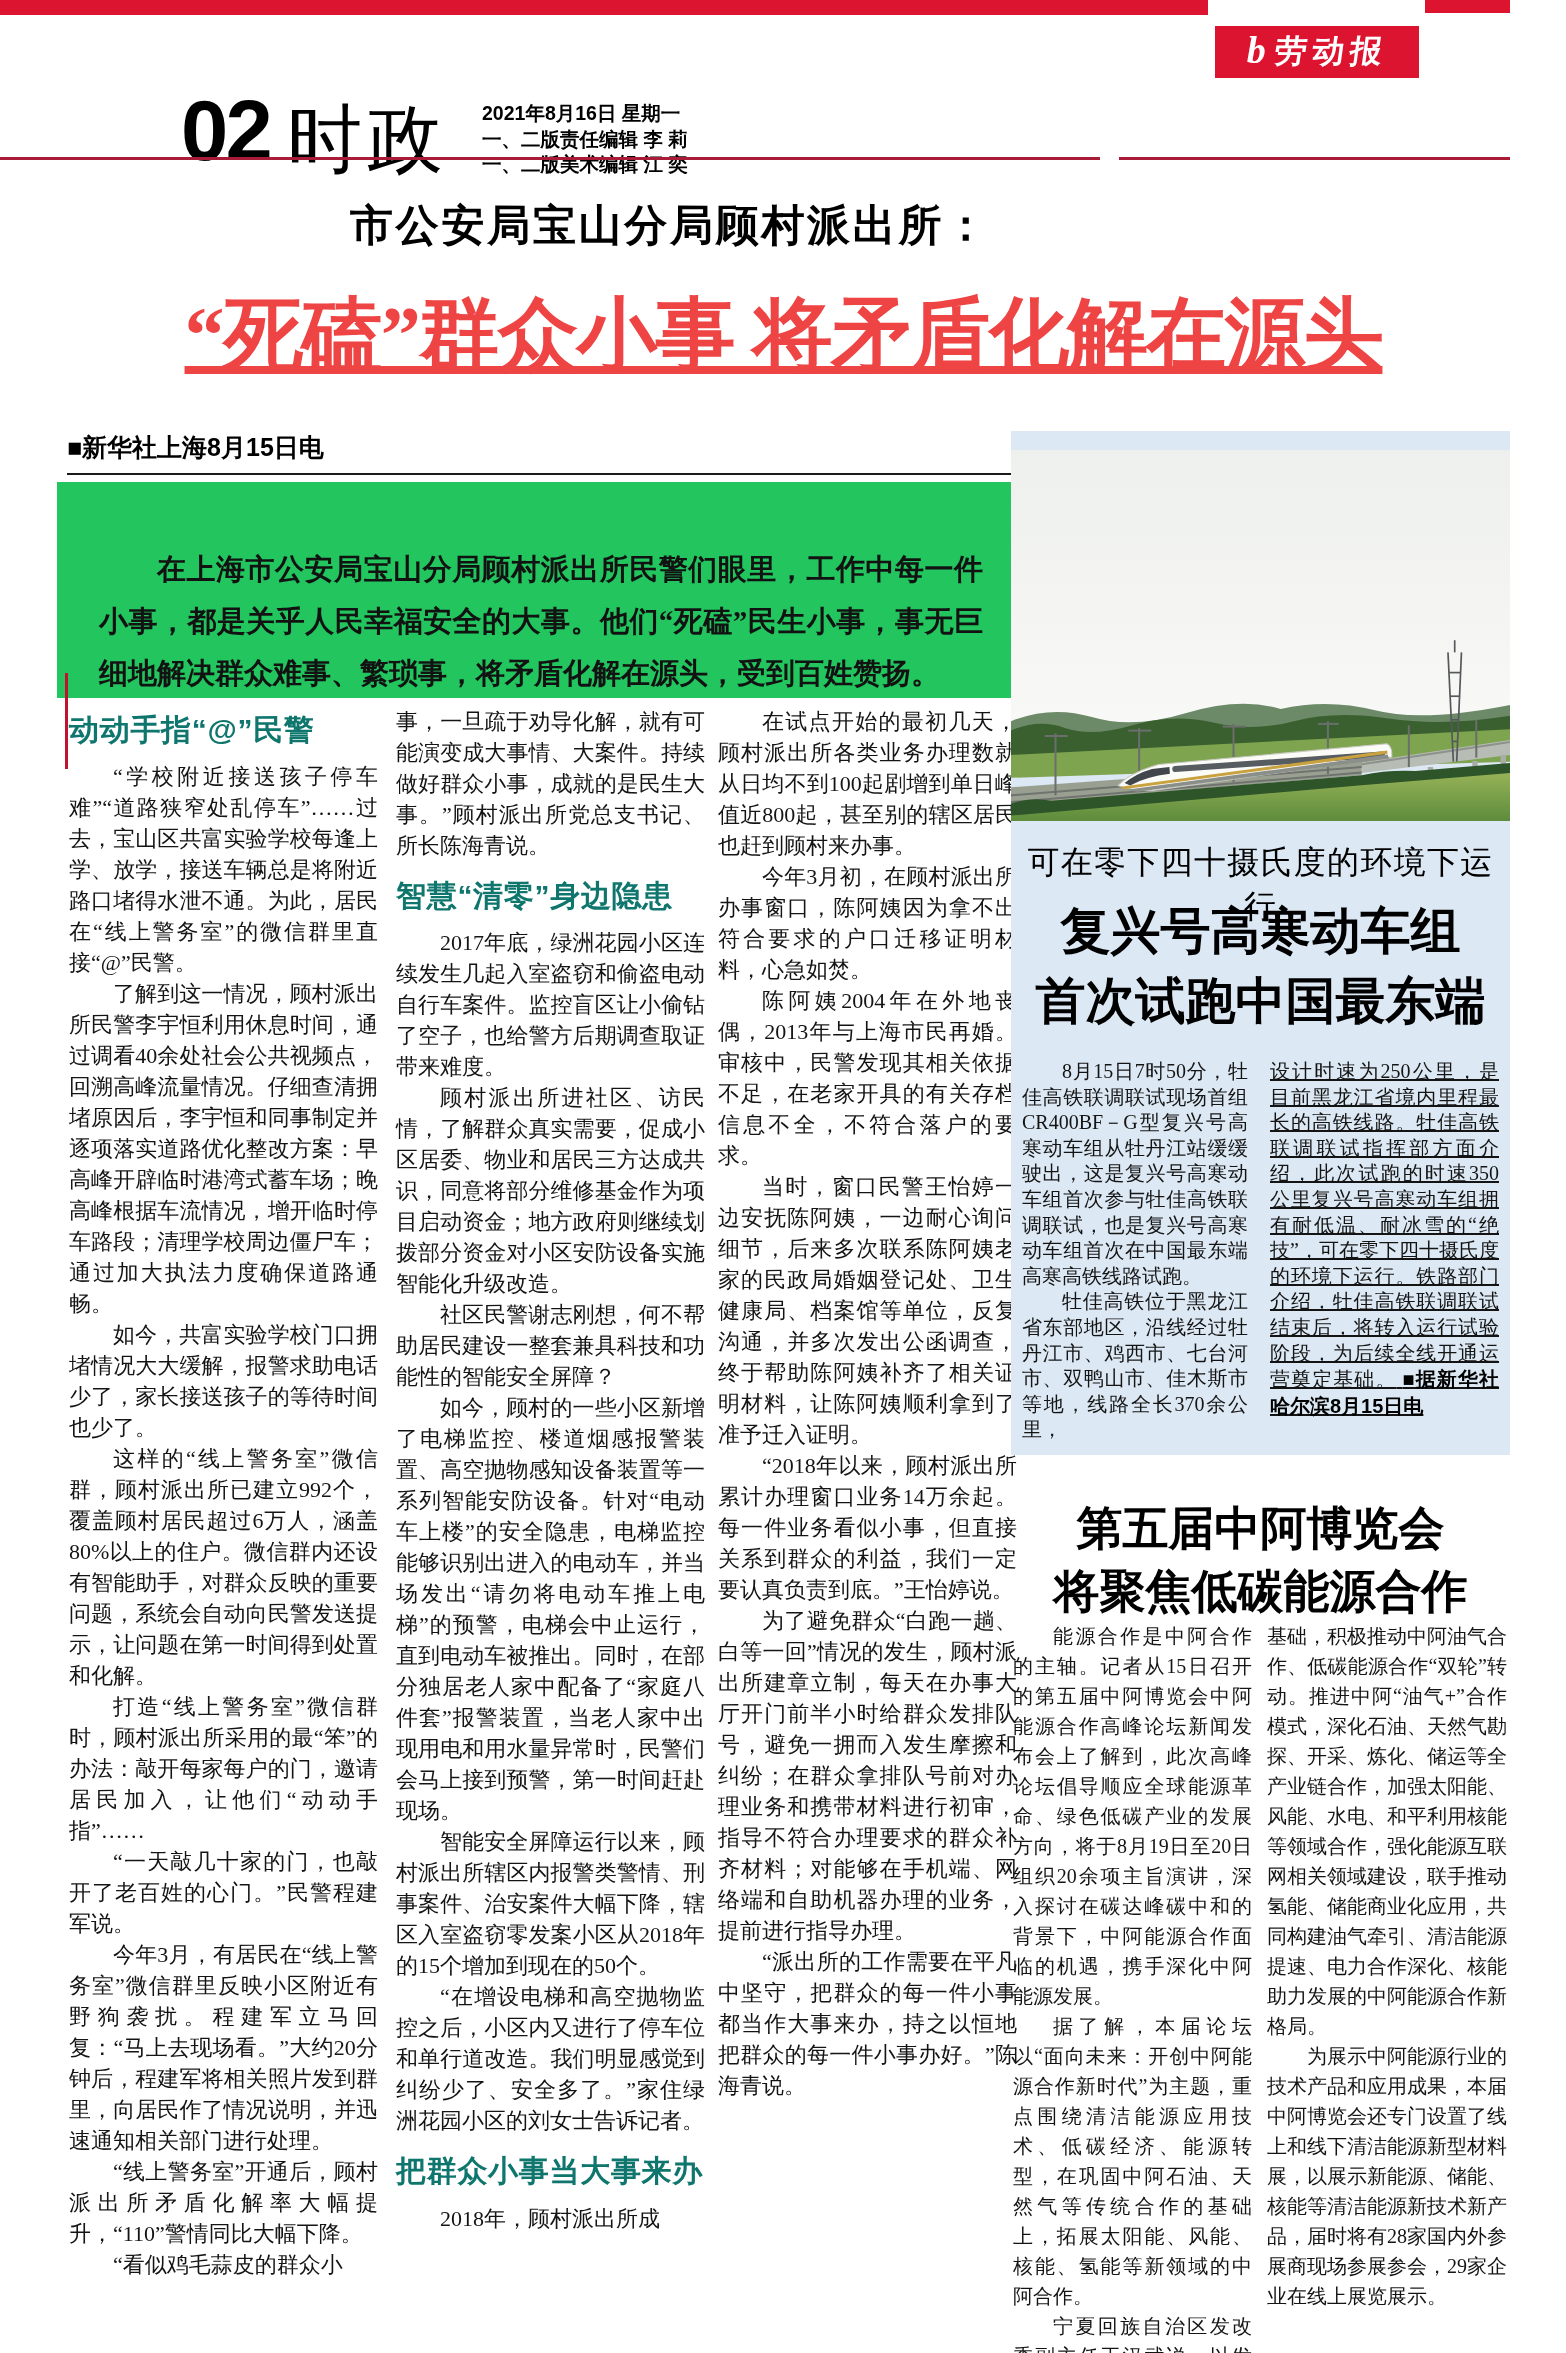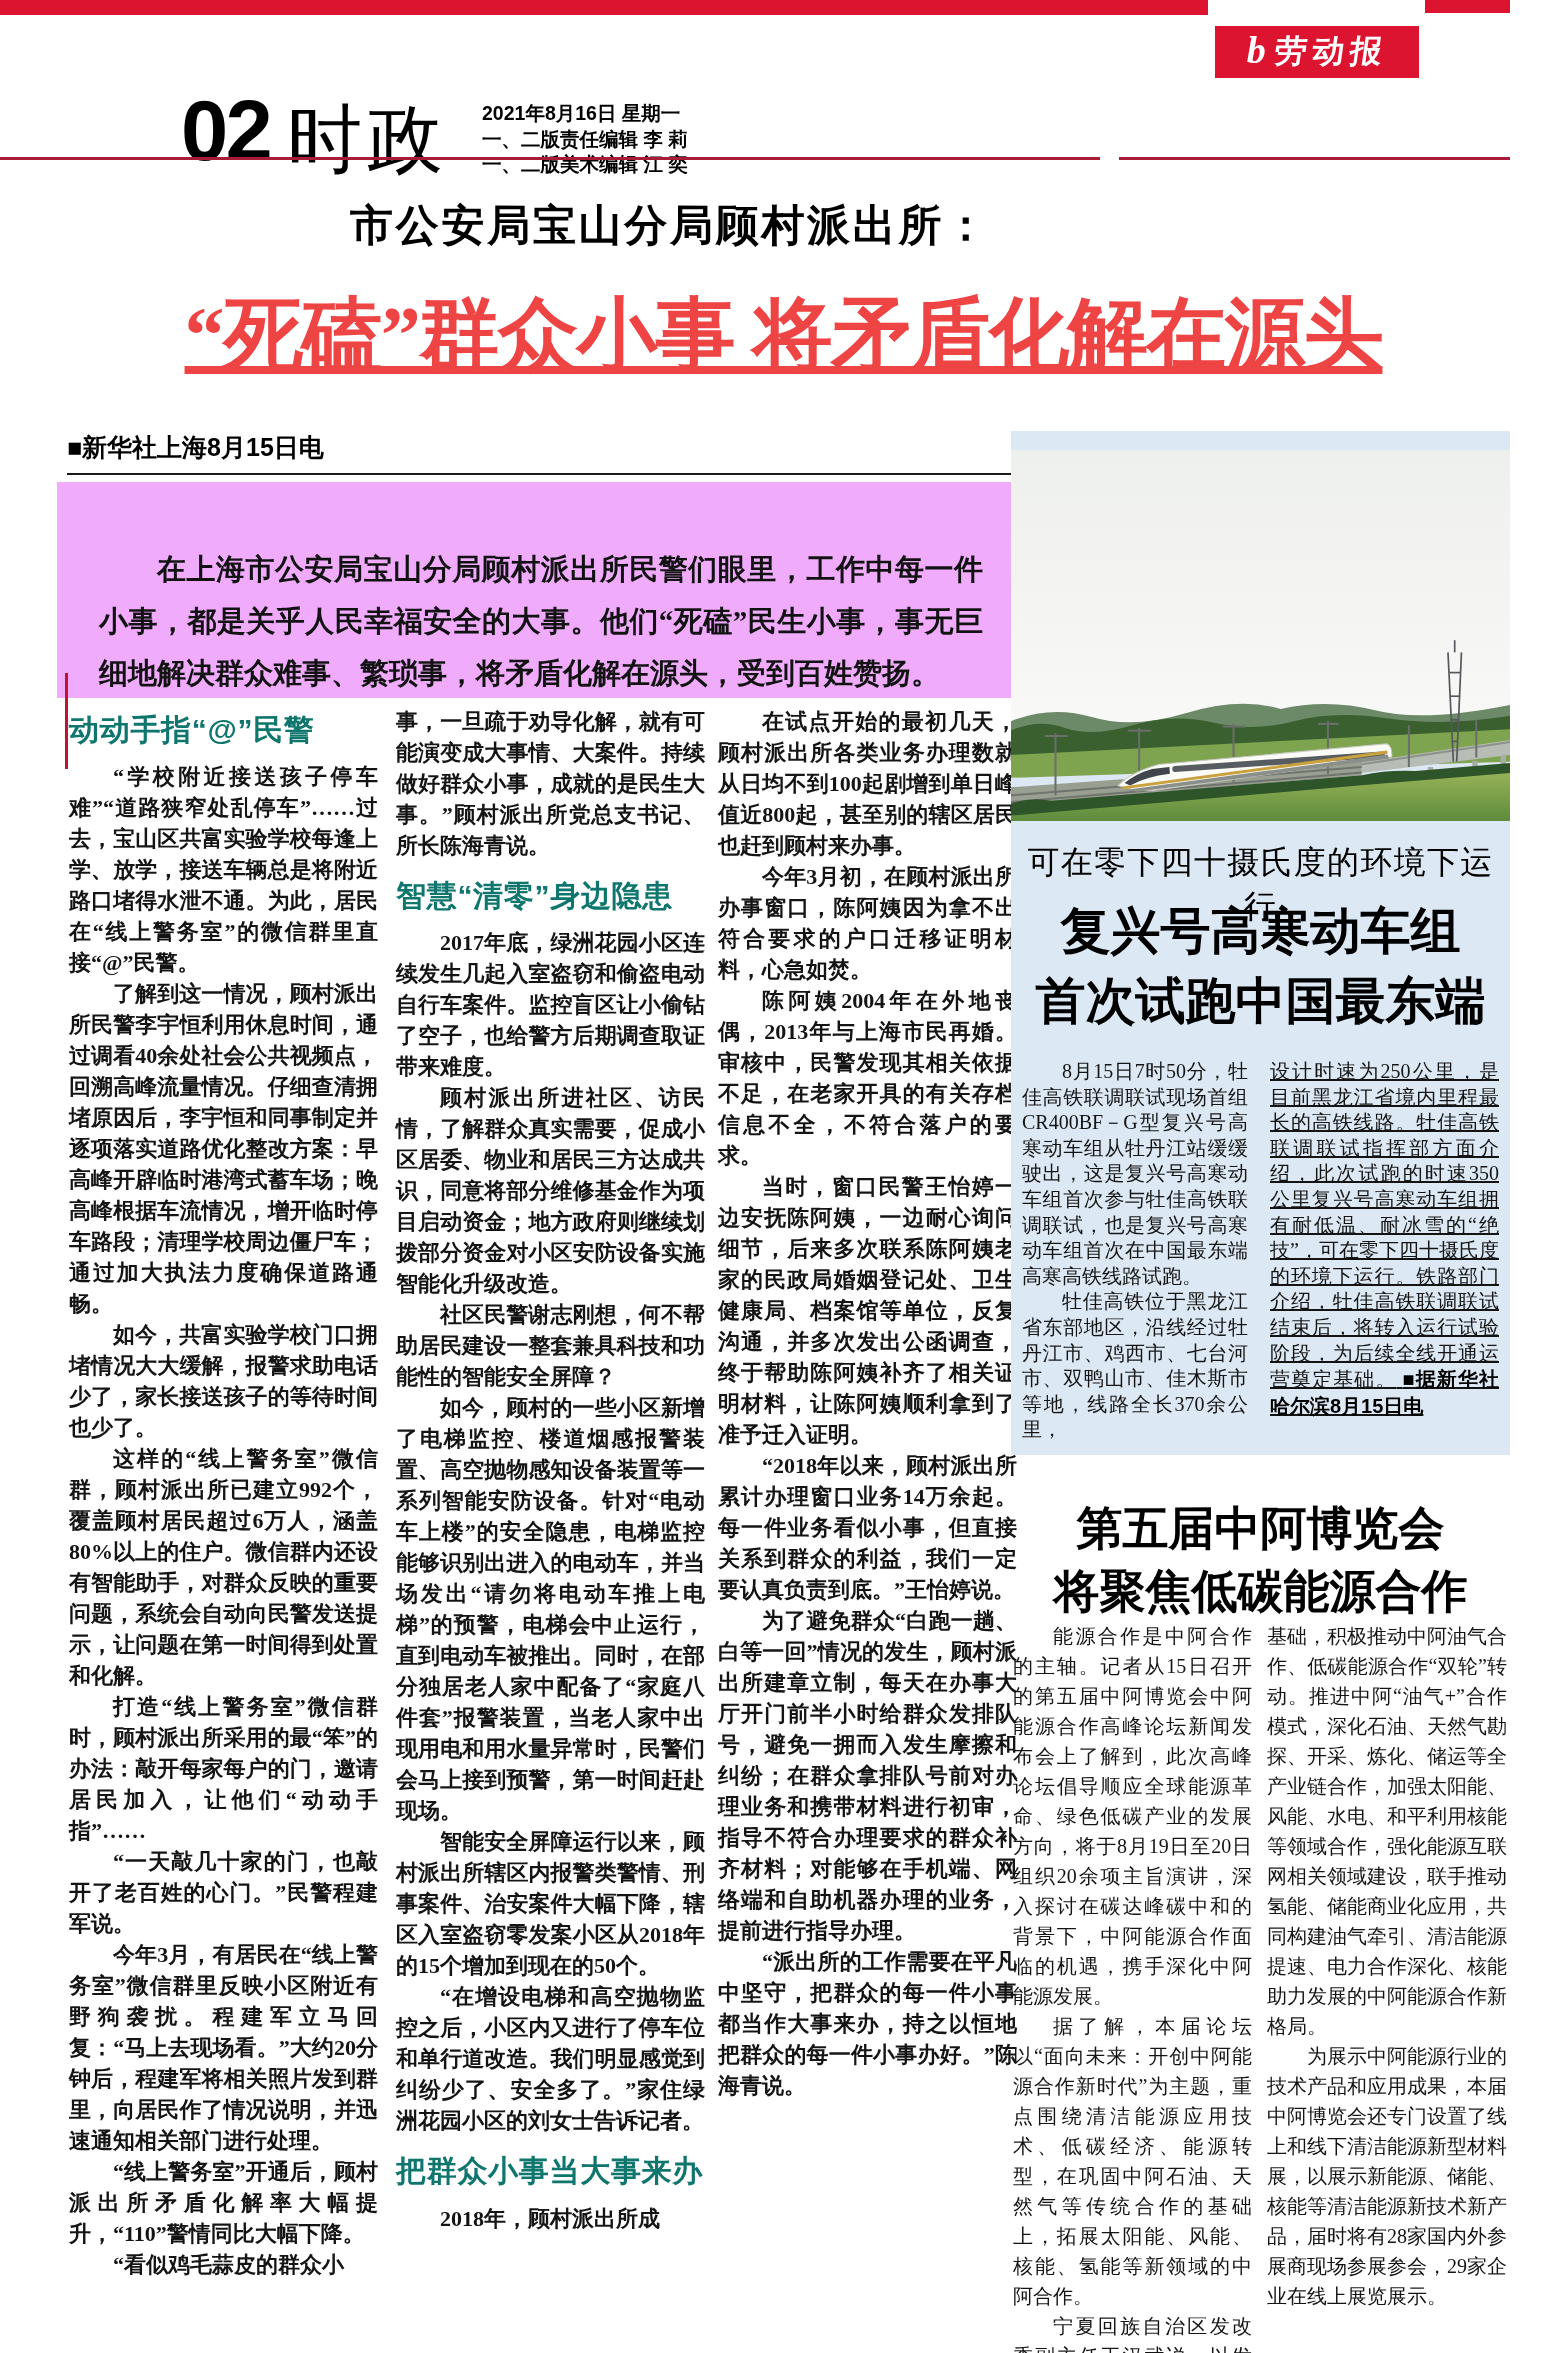--- a/index.html
+++ b/index.html
@@ -26,29 +26,29 @@
   .rule-dark-b { left:1119px; top:157px; width:391px; height:3.4px; background:#a81c37; }
 
   
   .kicker { left:67px; top:197px; width:1206px; text-align:center;
             font:600 43px "Liberation Serif",serif; color:#000; letter-spacing:2.7px; }
   .headline { left:59px; top:282px; width:1449px; text-align:center; white-space:nowrap;
               font:900 80px "Liberation Serif",serif; color:#ef4444; letter-spacing:-1.3px;text-decoration:underline; }
   .byline { left:67px; top:431px; font:700 25px "Liberation Sans",sans-serif; color:#000; }
   .byline-rule { left:67px; top:473px; width:951px; height:2px; background:#1a1a1a; }
 
-  .intro-box { left:57px; top:482px; width:964px; height:216px; background:#f0abfc; }
+  .intro-box { left:57px; top:482px; width:964px; height:216px; background:#22c55e; }
   .intro-box p { margin:61px 38px 0 42px; font:700 29px "Liberation Serif",serif;
                  line-height:52px; text-align:justify; text-indent:2em; color:#121212; }
   .red-tick { left:65px; top:673px; width:3.4px; height:96px; background:#c31230; }
 
   
   .col { position:absolute; top:706px; font-size:22px; line-height:31px;
          text-align:justify; color:#141414; }
-  .col p { text-indent:2em;font-weight:bold; }
+  .col p { text-indent:2em; }
   .col p.cont { text-indent:0; }
   .col1 { left:69px;  width:309px; }
   .col2 { left:396px;  width:309px; }
   .col3 { left:718px; width:299px; }
   .subhead { font:700 30px "Liberation Sans",sans-serif; line-height:42px;
              margin:13.5px 0 10.8px 0; color:#0f766e; letter-spacing:0.7px; }
   .subhead.first { margin-top:2.7px; }
 
   
   .right-panel { left:1011px; top:431px; width:499px; height:1024px; background:#dce8f3; }

